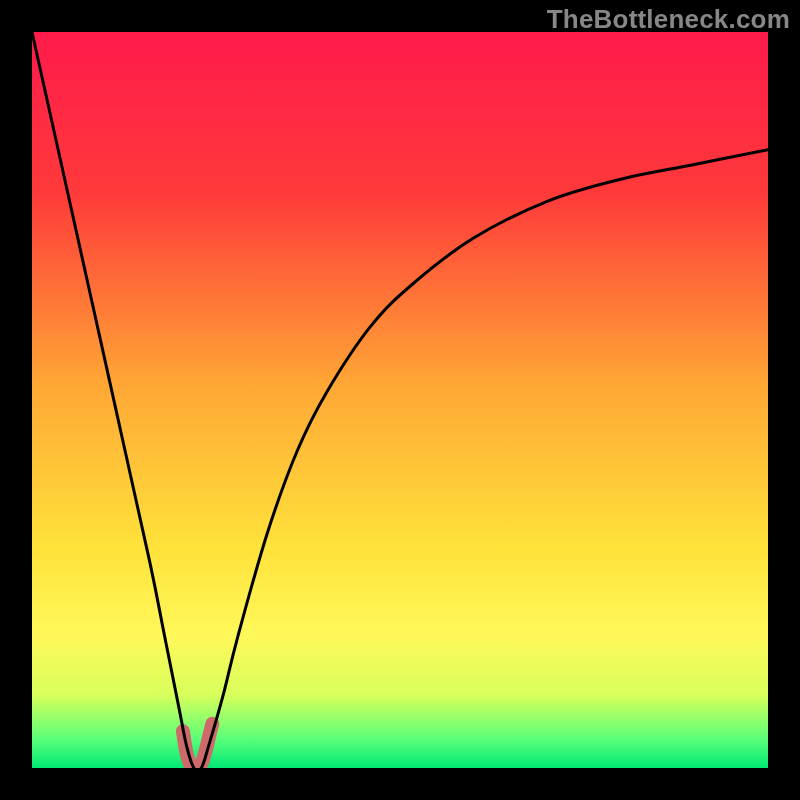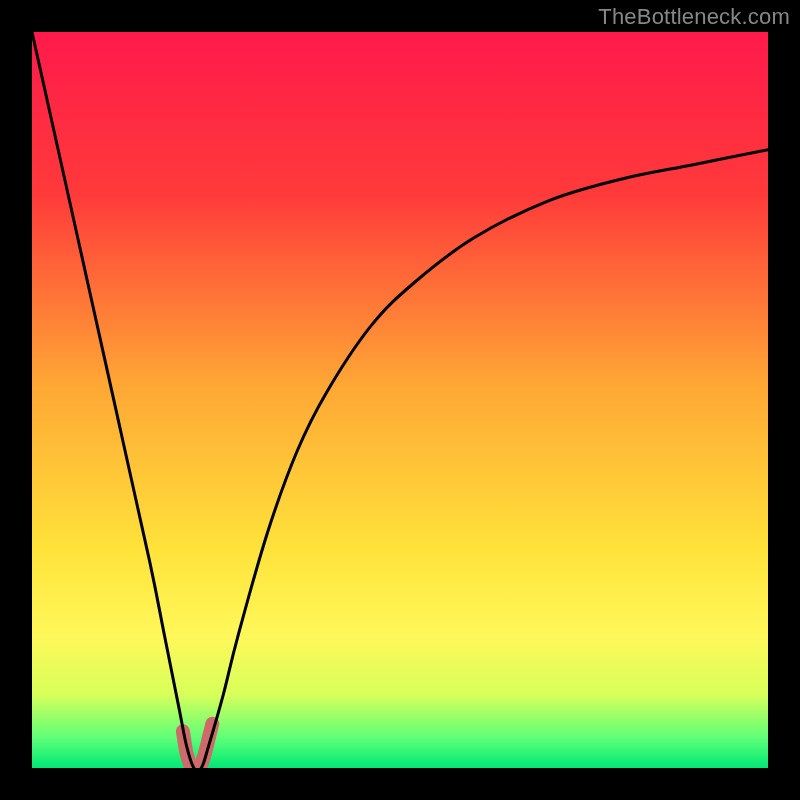--- a/index.html
+++ b/index.html
@@ -31,22 +31,22 @@
     left: 0;
     top: 0;
     width: 100%;
     height: 100%;
   }
   .watermark {
     position: absolute;
     top: 4px;
     right: 10px;
     font-family: Arial, Helvetica, sans-serif;
-    font-size: 22px;
-    font-weight: 400;
+    font-size: 26px;
+    font-weight: 700;
     color: #878787;
     letter-spacing: 0.2px;
   }
   .curve-layer {
     position: absolute;
     left: 0;
     top: 0;
     width: 100%;
     height: 100%;
   }

